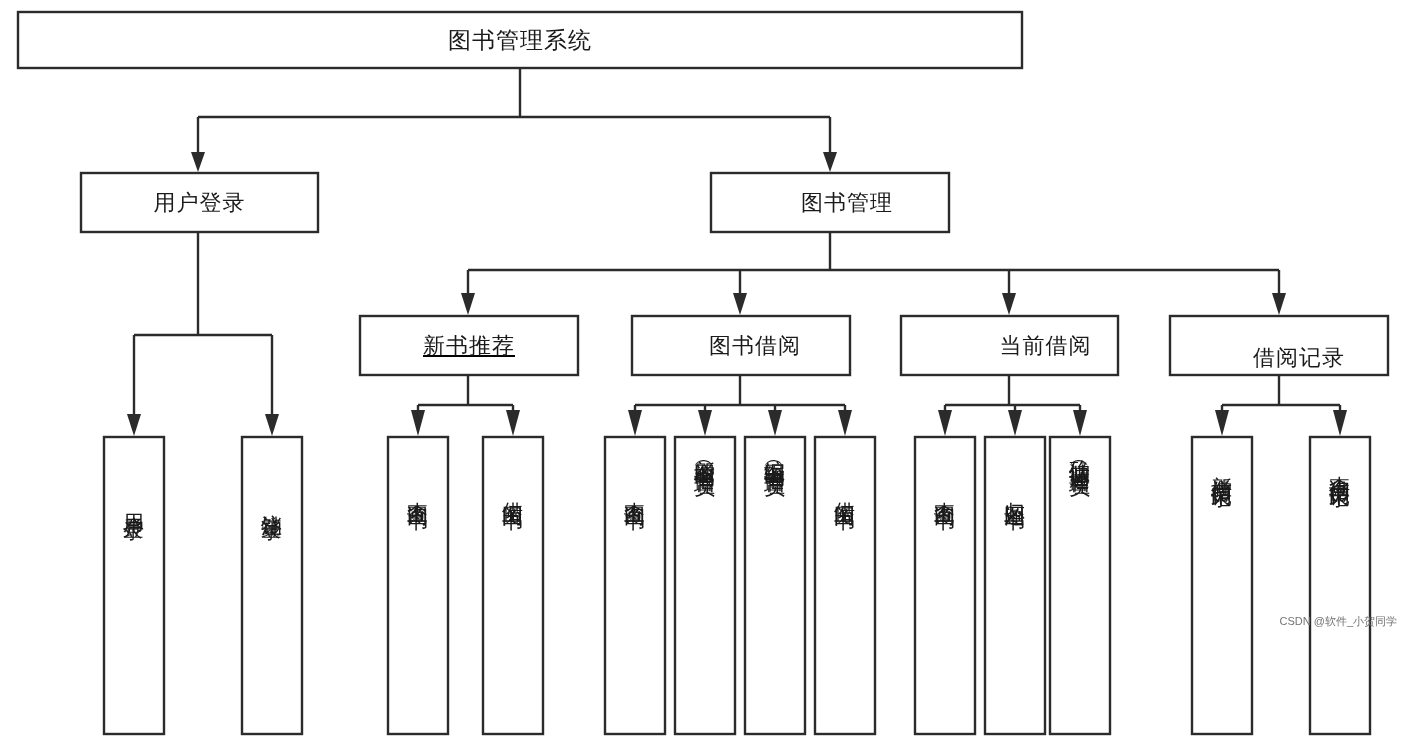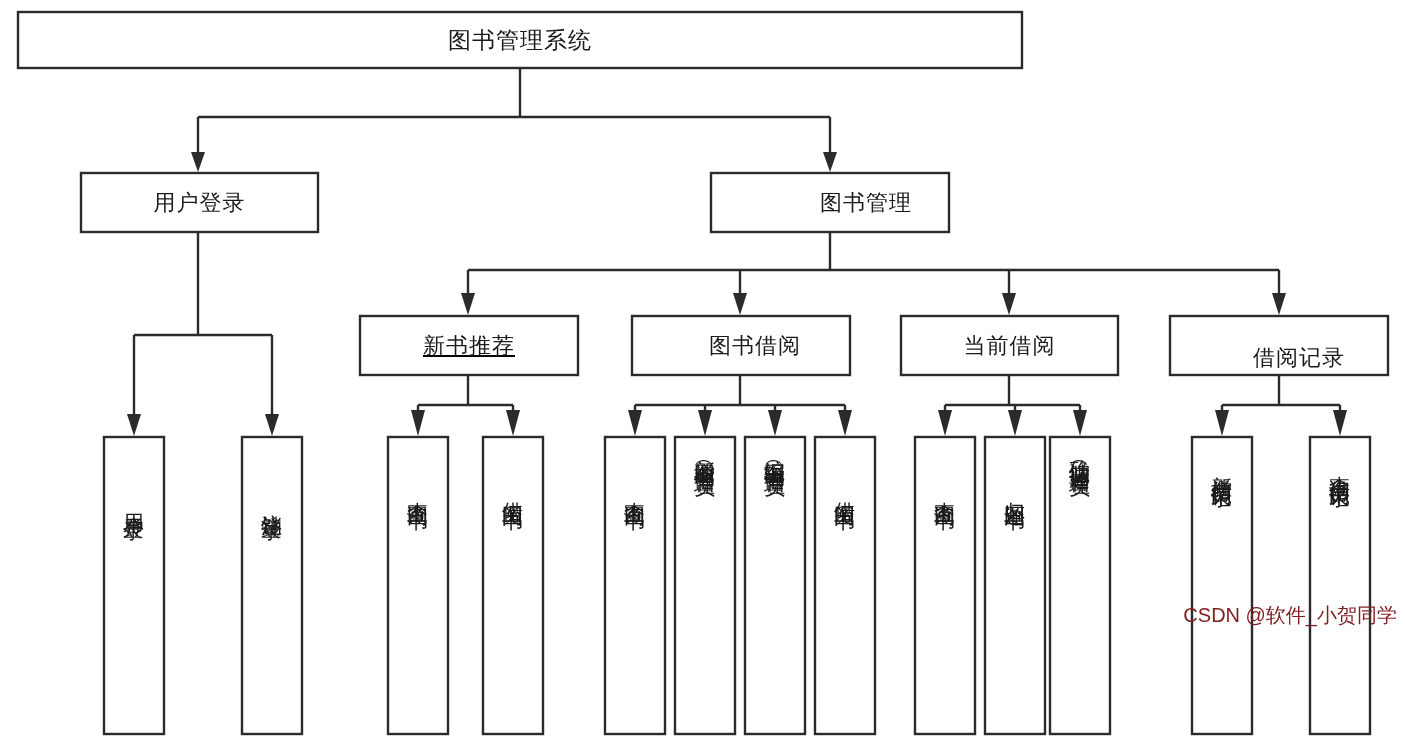--- a/index.html
+++ b/index.html
@@ -70,22 +70,22 @@
     font-size: 22px;
     color: #1a1a1a;
     white-space: nowrap;
     letter-spacing: 1px;
   }
   .watermark {
     position: absolute;
     right: 8px;
     bottom: 6px;
     font-family: "Liberation Sans", "DejaVu Sans", sans-serif;
-    font-size: 20px;
-    color: #7f1d1d;
+    font-size: 11px;
+    color: #737373;
     white-space: nowrap;
     pointer-events: none;
   }
 </style>
 </head>
 <body>
 
 <div id="diagram-root">
 
   <svg class="diagram-canvas" viewBox="0 0 1405 747">
@@ -190,33 +190,33 @@
   </svg>
 
   <div class="h-text-wrap" style="left:18px; top:12px; width:1004px; height:56px;">
     <span class="h-text" style="font-size:23px;">图书管理系统</span>
   </div>
 
   <div class="h-text-wrap" style="left:81px; top:173px; width:237px; height:59px;">
     <span class="h-text">用户登录</span>
   </div>
 
-  <div class="h-text-wrap" style="left:747px; top:173px; width:238px; height:59px;text-align:center;">
+  <div class="h-text-wrap" style="left:728px; top:173px; width:238px; height:59px;text-align:center;">
     <span class="h-text">图书管理</span>
   </div>
 
   <div class="h-text-wrap" style="left:360px; top:316px; width:218px; height:59px;text-decoration:underline;">
     <span class="h-text">新书推荐</span>
   </div>
 
   <div class="h-text-wrap" style="left:632px; top:316px; width:218px; height:59px;padding-left:14px;">
     <span class="h-text">图书借阅</span>
   </div>
 
-  <div class="h-text-wrap" style="left:901px; top:316px; width:217px; height:59px;">
+  <div class="h-text-wrap" style="left:937px; top:316px; width:217px; height:59px;">
     <span class="h-text">当前借阅</span>
   </div>
 
   <div class="h-text-wrap" style="left:1170px; top:328px; width:218px; height:59px;padding-left:20px;">
     <span class="h-text">借阅记录</span>
   </div>
 
   <div class="leaf-text-wrap" style="left:104px; top:437px; width:60px; height:297px; padding-top:60px;">
     <span class="leaf-text">用户登录</span>
   </div>

